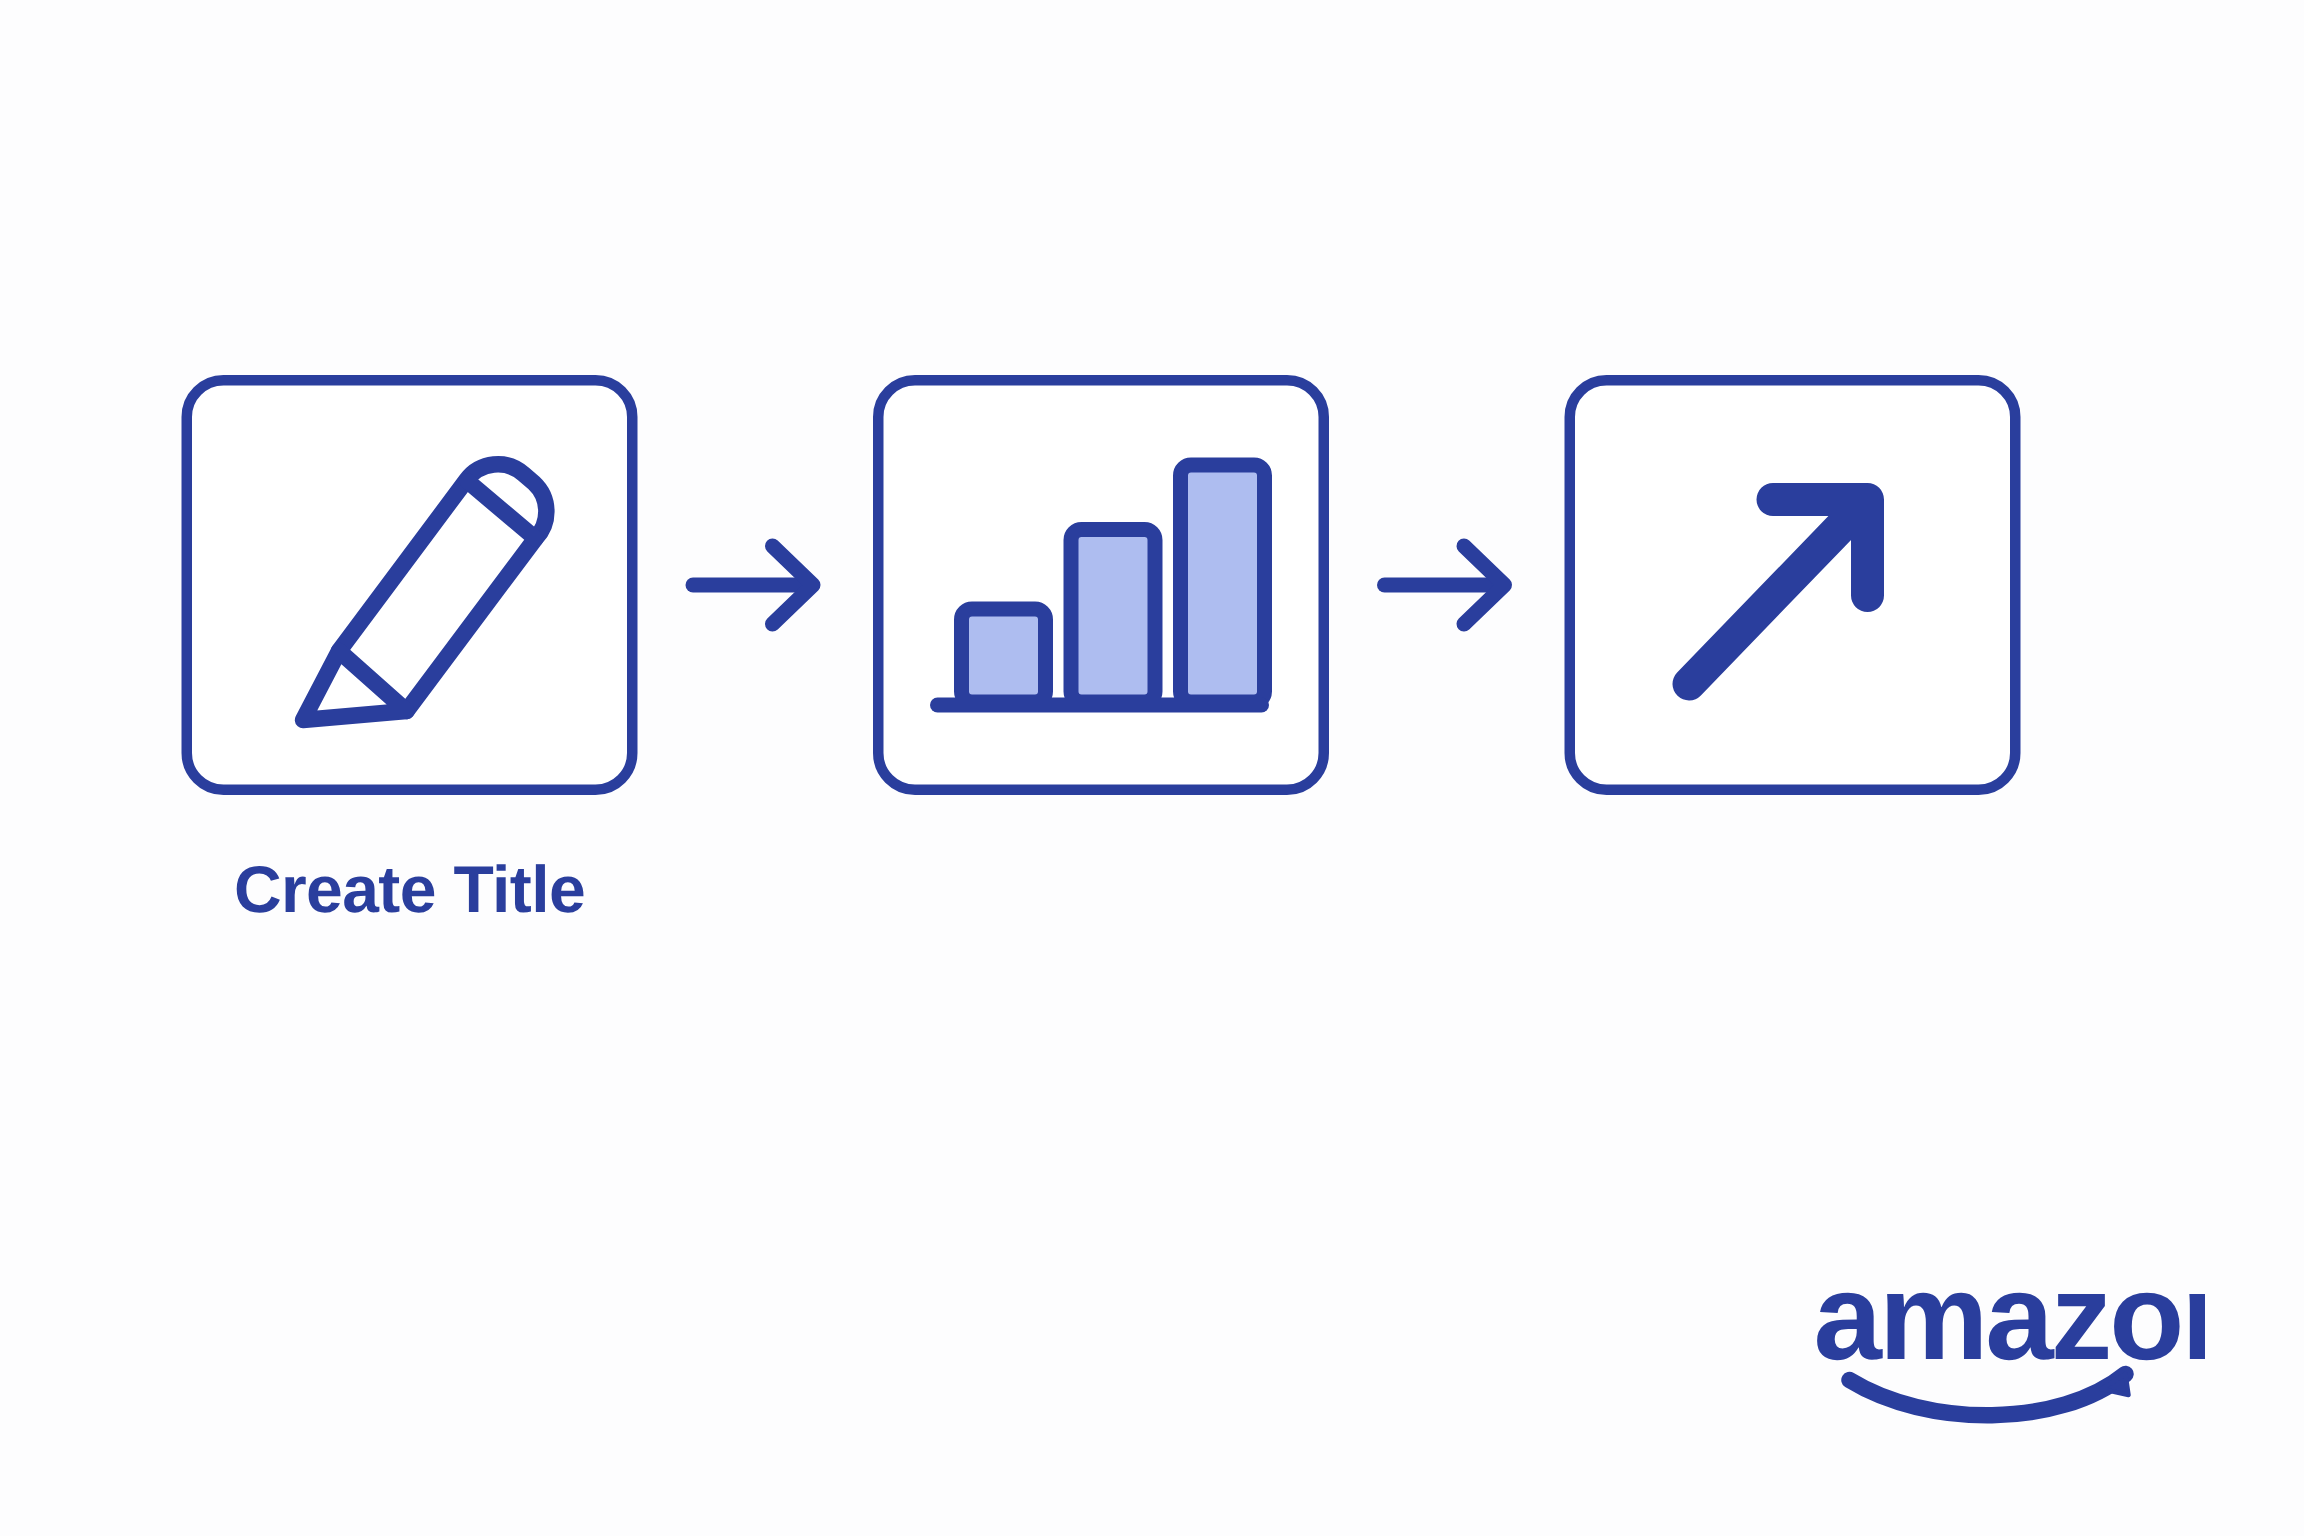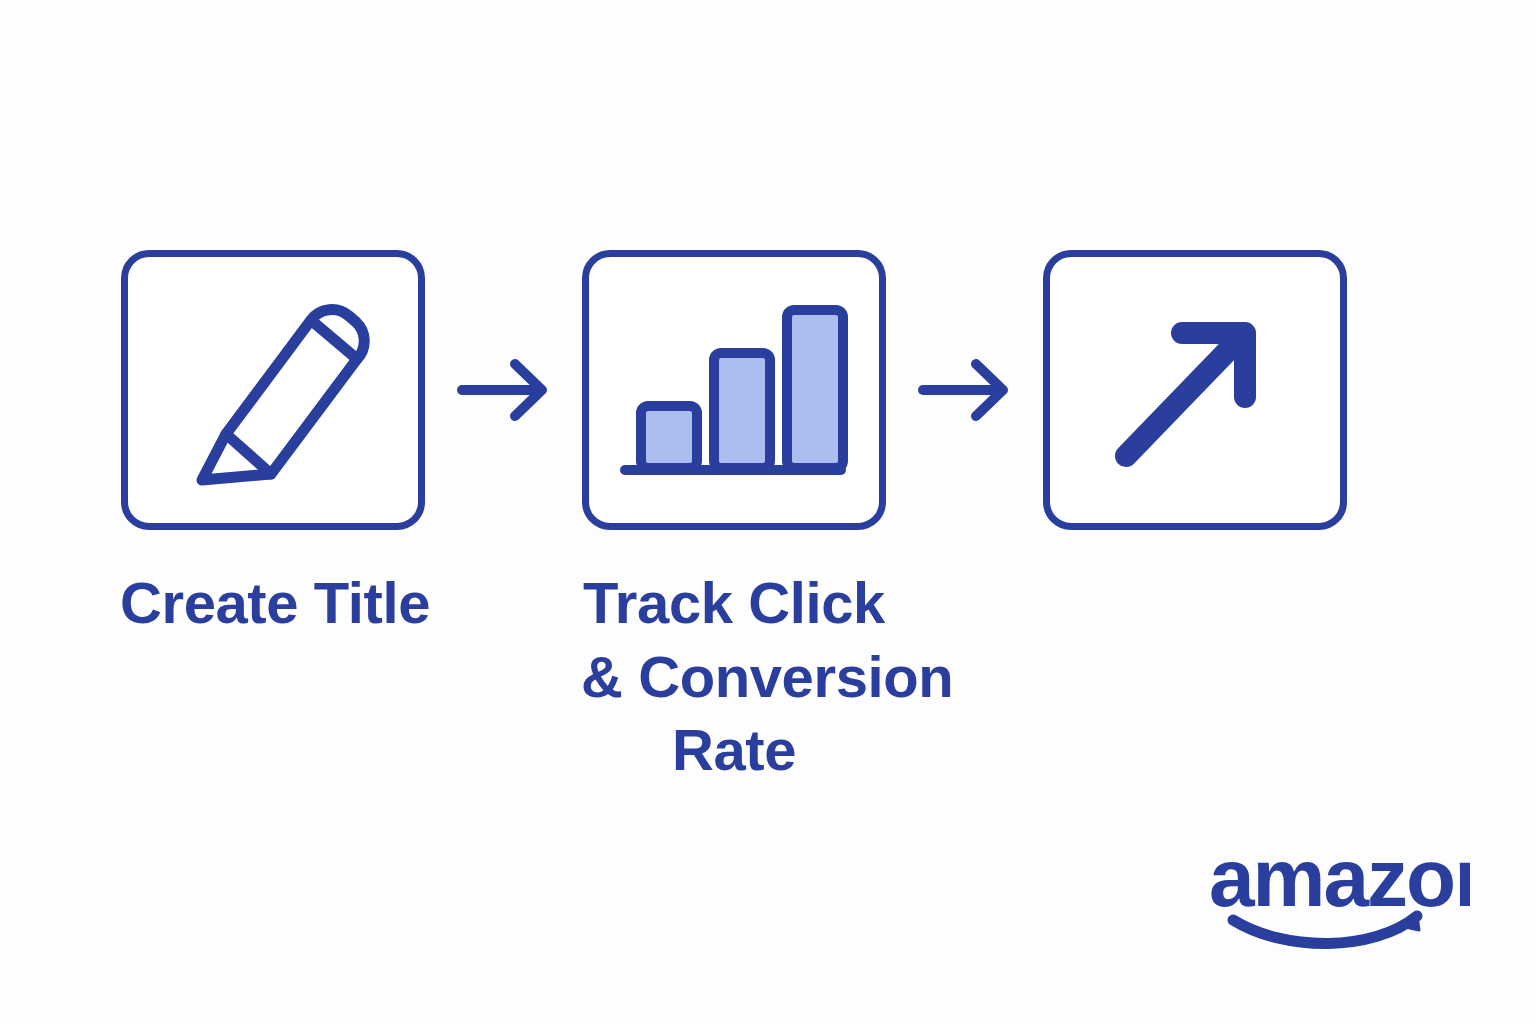--- a/index.html
+++ b/index.html
@@ -76,21 +76,21 @@
     flex-direction: row;
     align-items: flex-start;
     justify-content: flex-start;
   }
 
   .label-slot {
     width: 306px;
     flex: 0 0 auto;
     text-align: center;
     color: #2a3e9d;
-    font-size: 58px;
+    font-size: 44px;
     font-weight: bold;
     line-height: 1.27;
     letter-spacing: -0.4px;
   }
 
   .label-spacer {
     flex: 0 0 auto;
     width: 155px;
   }
 
@@ -183,25 +183,20 @@
   </div>
 
   <div class="labels-row">
 
     <div class="label-slot">
       <span class="label-line">Create Title</span>
     </div>
 
     <div class="label-spacer"></div>
 
-    <div class="label-slot">
-      <span class="label-line">Track Click</span>
-      <span class="label-line">&amp; Conversion</span>
-      <span class="label-line">Rate</span>
-    </div>
 
     <div class="label-spacer"></div>
 
 
   </div>
 
   <div class="brand">
     <svg width="265" height="110" viewBox="0 0 265 110">
       <text x="4" y="66" font-family="'Liberation Sans', sans-serif" font-size="82" font-weight="bold" fill="#2a3e9d" letter-spacing="-2">amazon</text>
 

